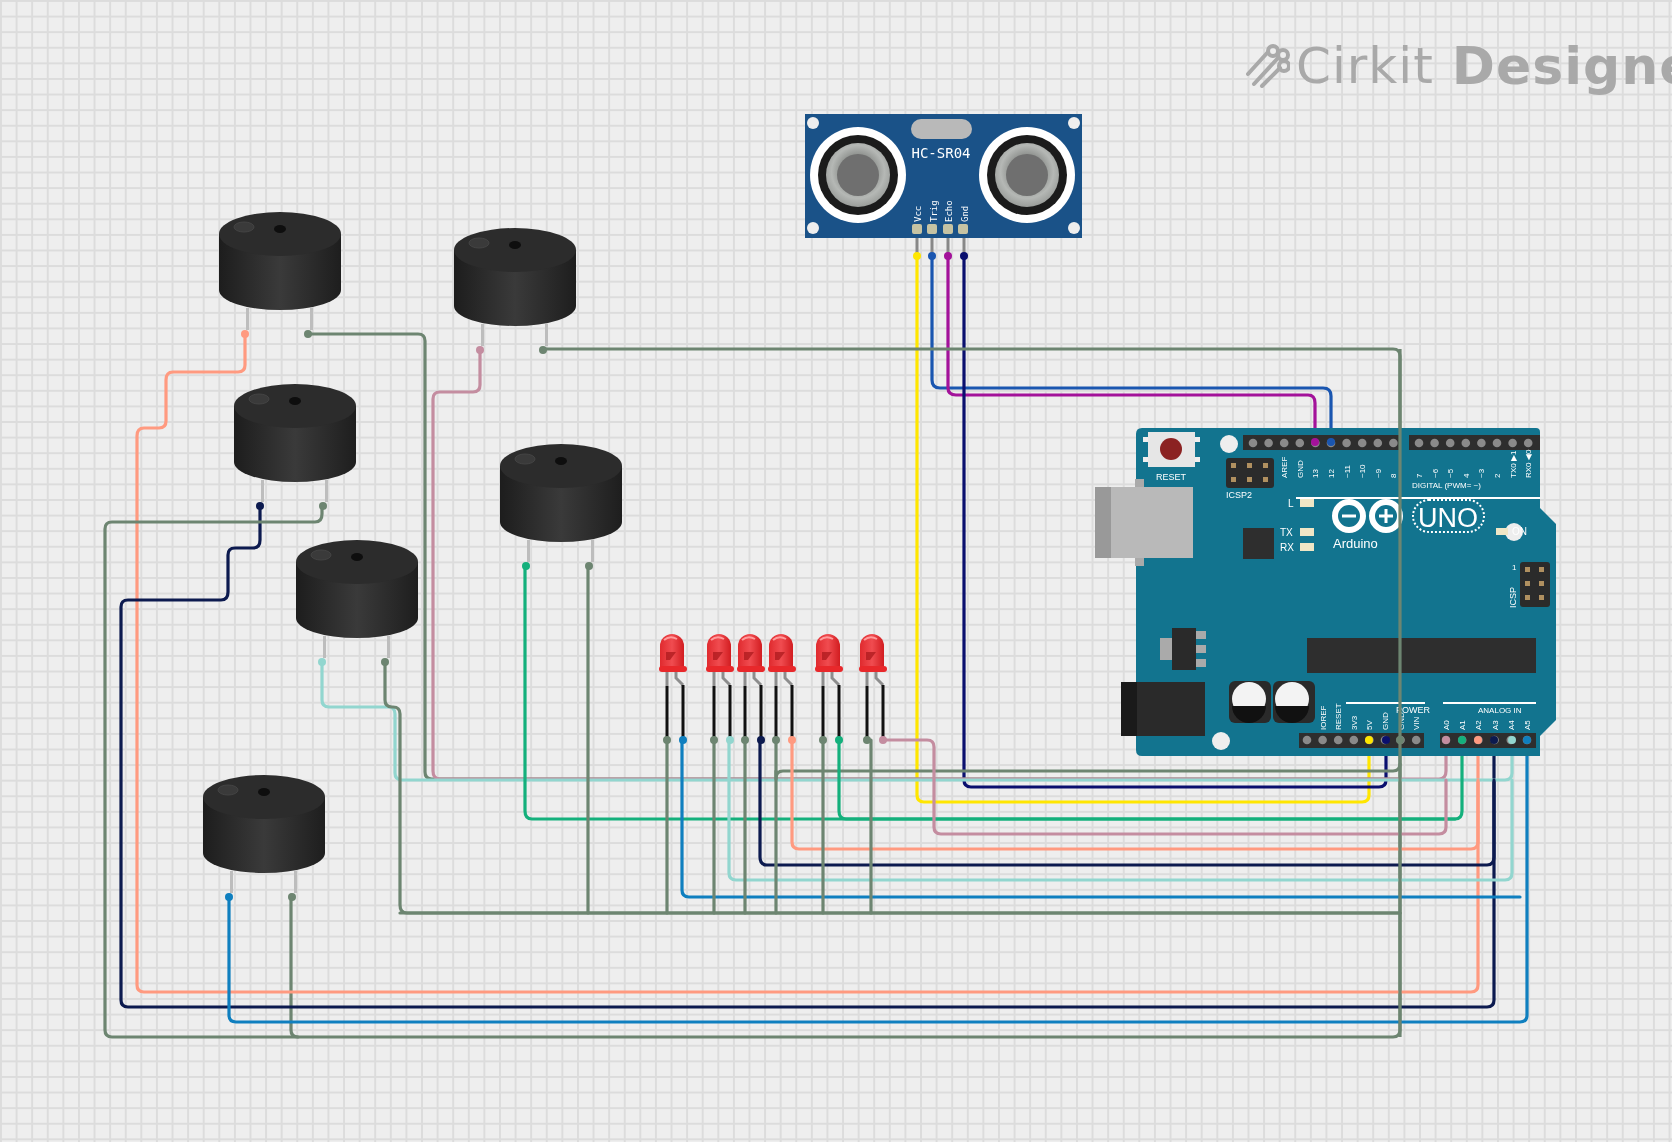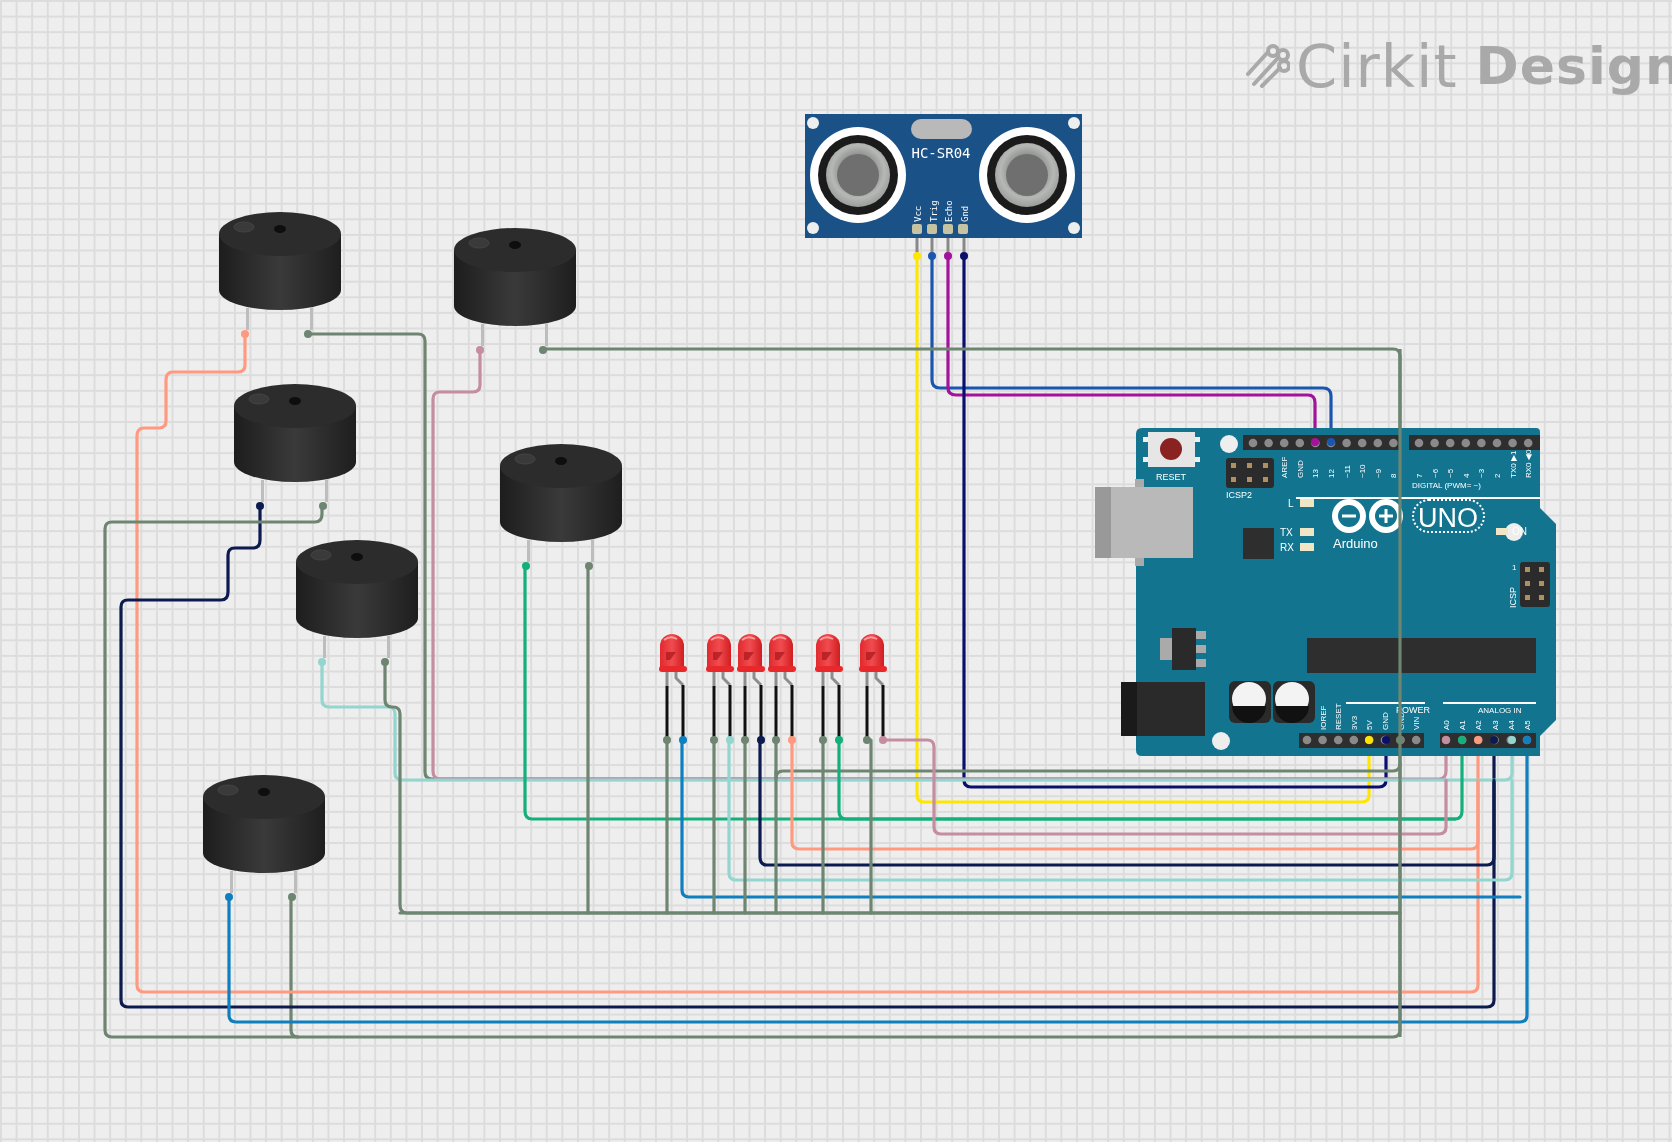--- a/index.html
+++ b/index.html
@@ -7,21 +7,21 @@
   #canvas{position:absolute;left:0;top:0;width:1672px;height:1142px;
     background-color:#eeeeee;
     background-image:
       linear-gradient(#dcdcdc 2px, transparent 2px),
       linear-gradient(90deg,#dcdcdc 2px, transparent 2px);
     background-size:15.6px 15.6px;
     background-position:0 0;
   }
   svg{position:absolute;left:0;top:0;}
   .logo{position:absolute;left:1246px;top:36px;height:60px;display:flex;align-items:center;color:#a9a9a9;}
-  .logo .c{font-size:59px;font-family:"DejaVu Sans",sans-serif;letter-spacing:1px;margin-left:6px;}
+  .logo .c{font-size:50px;font-family:"DejaVu Sans",sans-serif;letter-spacing:1px;margin-left:6px;}
   .logo .d{font-size:52px;font-family:"DejaVu Sans",sans-serif;font-weight:bold;margin-left:18px;letter-spacing:1px;}
 </style>
 </head>
 <body>
 
 <div id="canvas"></div>
 
 <div class="logo">
   <svg width="44" height="44" viewBox="0 0 44 44" style="position:relative">
     <g stroke="#a9a9a9" stroke-width="4" fill="none" stroke-linecap="round">

